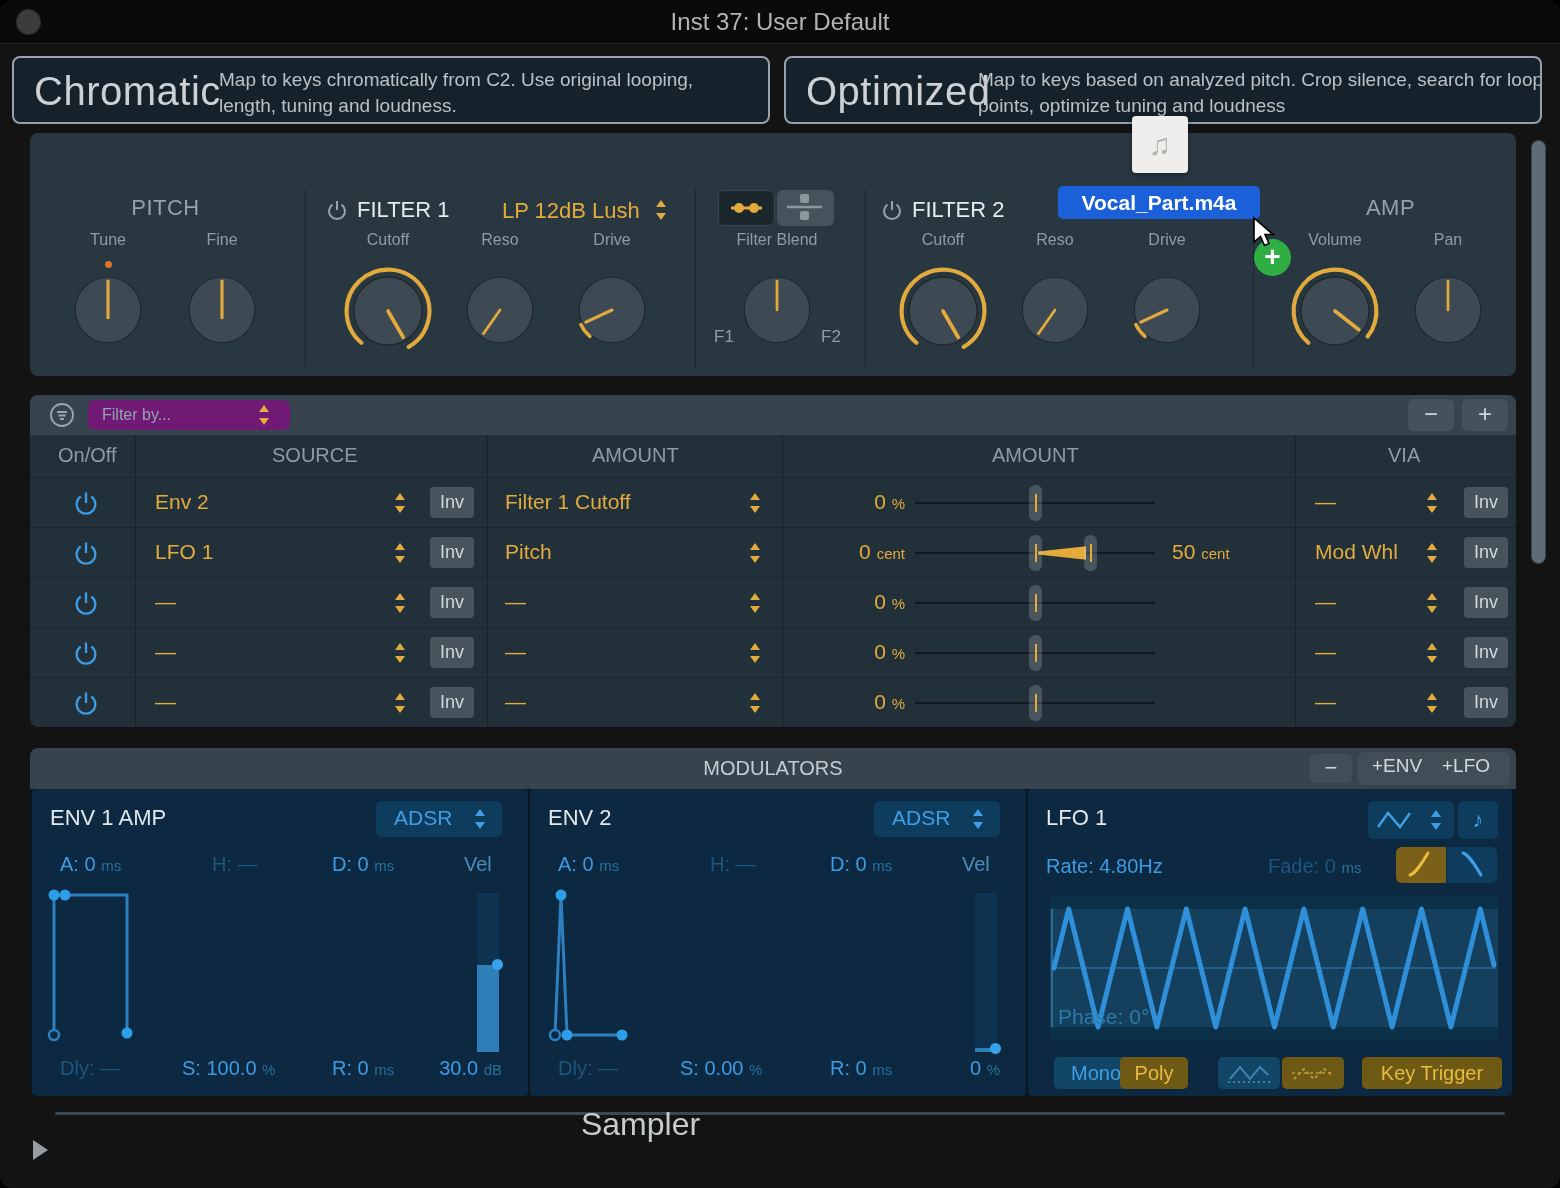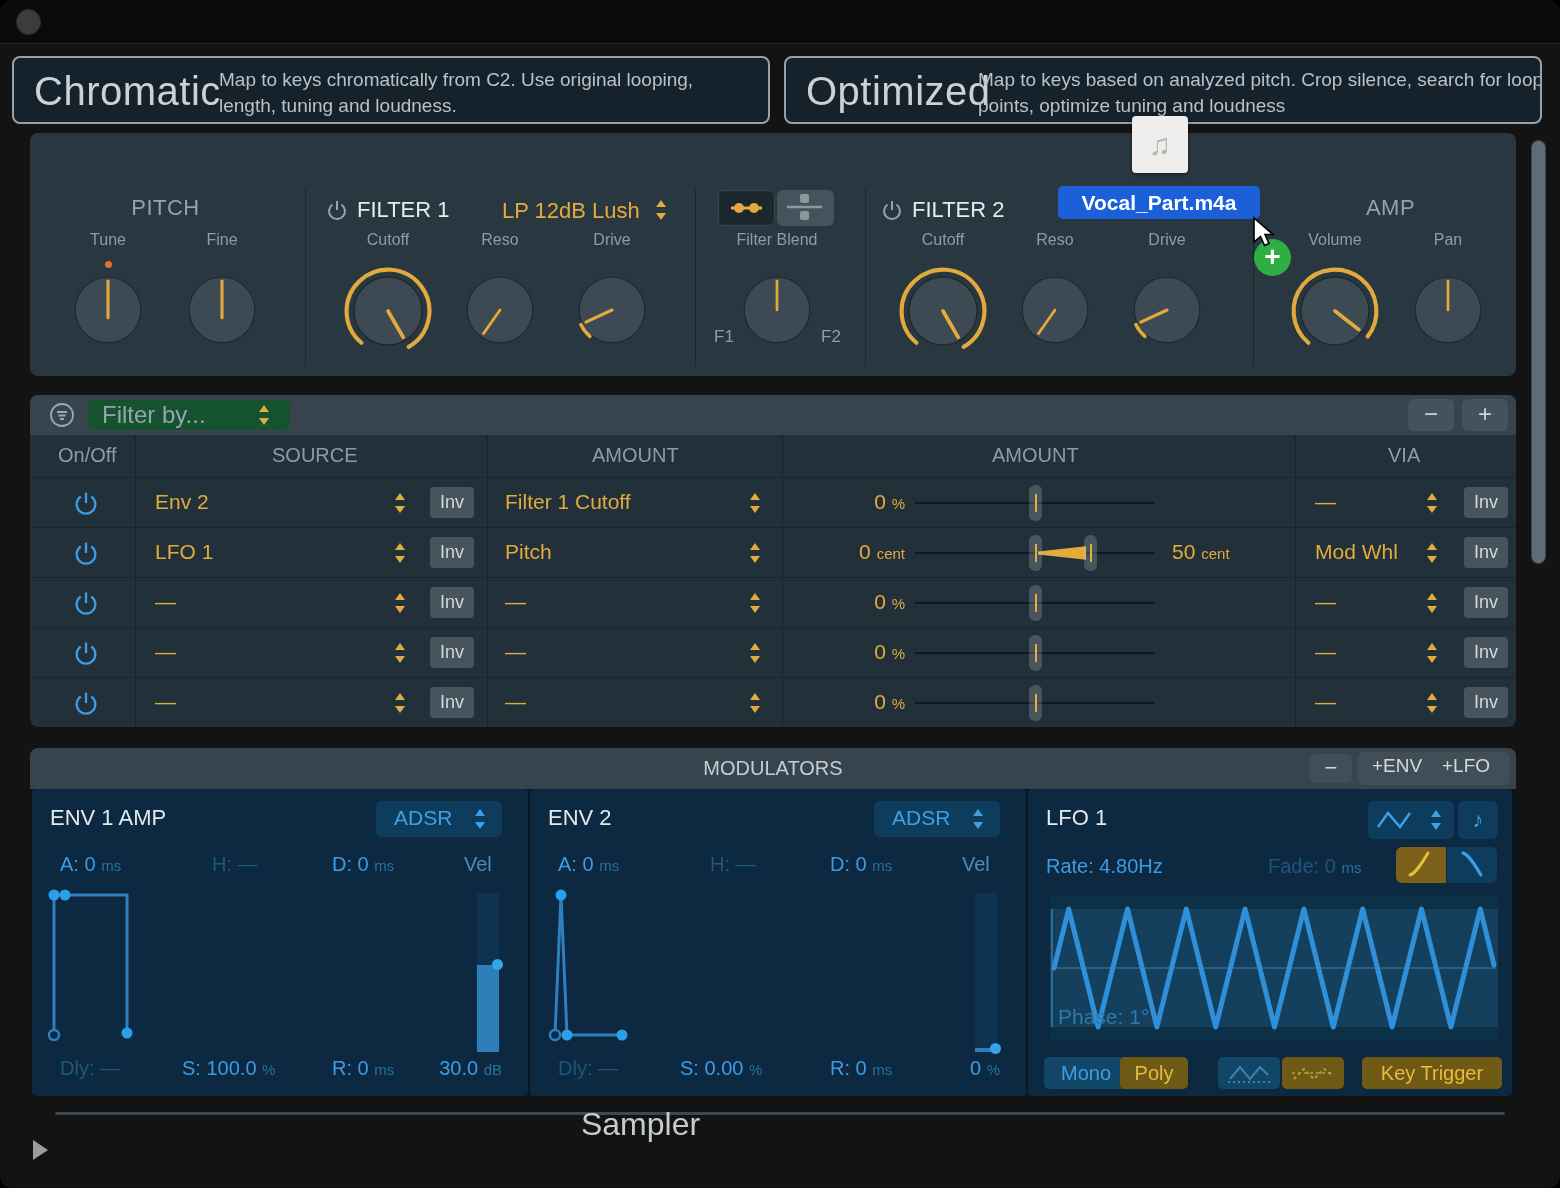--- a/index.html
+++ b/index.html
@@ -62,22 +62,22 @@
   .chev:before{top:1px;border-bottom:7px solid #e3ab3c;}
   .chev:after{bottom:1px;border-top:7px solid #e3ab3c;}
   .chev.blue:before{border-bottom-color:#3f9fe6;}
   .chev.blue:after{border-top-color:#3f9fe6;}
 
   
   .card-matrix{top:395px;height:332px;background:#22303a;}
   .mx-header{height:40px;}
   .mx-title{top:8px;}
   .filter-icon{position:absolute;left:18px;top:6px;}
-  .filterby{position:absolute;left:58px;top:5px;width:202px;height:30px;background:#14532d;
-    border-radius:7px;color:#95a5b0;font-size:24px;line-height:30px;padding-left:14px;}
+  .filterby{position:absolute;left:58px;top:5px;width:202px;height:30px;background:#701a75;
+    border-radius:7px;color:#95a5b0;font-size:16px;line-height:30px;padding-left:14px;}
   .mx-btn{position:absolute;top:4px;width:46px;height:32px;background:#45525b;border-radius:6px;
     color:#cfd6da;font-size:24px;text-align:center;line-height:30px;}
   .mx-colhead{position:absolute;top:40px;left:0;width:100%;height:42px;}
   .mx-colhead span{position:absolute;top:9px;font-size:20px;color:#8d9ba6;}
   .mx-vsep{position:absolute;top:40px;height:292px;width:1px;background:#18222a;}
   .mx-row{position:absolute;left:0;width:1486px;height:50px;border-top:1px solid #1a242d;}
   .mx-pw{position:absolute;left:42px;top:11px;}
   .mx-src,.mx-tgt,.mx-via{position:absolute;top:12px;font-size:21px;color:#e3ab3c;}
   .inv-btn{position:absolute;top:9px;width:44px;height:31px;background:#47545d;border-radius:4px;
     color:#d2d9dd;font-size:18px;text-align:center;line-height:31px;}
@@ -148,20 +148,21 @@
     background:#2fae43;z-index:52;color:#fff;font-size:28px;font-weight:bold;text-align:center;
     line-height:36px;}
 </style>
 </head>
 <body>
 
 <div class="window">
 
   <div class="titlebar">
     <div class="close-btn"></div>
+    <div class="win-title">Inst 37: User Default</div>
   </div>
 
   <div class="dropzone dz-left">
     <span class="dz-title">Chromatic</span>
     <span class="dz-desc">Map to keys chromatically from C2.  Use original looping, length, tuning and loudness.</span>
   </div>
   <div class="dropzone dz-right">
     <span class="dz-title">Optimized</span>
     <span class="dz-desc">Map to keys based on analyzed pitch. Crop silence, search for loop points, optimize tuning and loudness</span>
   </div>
@@ -535,22 +536,22 @@
           </svg>
       </div>
       <div class="lfo-display">
         <div class="lfo-band"></div>
         <svg width="448" height="146" viewBox="0 0 448 146" style="position:absolute;left:0;top:0">
           <line x1="2" y1="14" x2="2" y2="132" stroke="#2b6b95" stroke-width="2"></line>
           <line x1="2" y1="73" x2="446" y2="73" stroke="#2a6a94" stroke-width="1.5"></line>
           <polyline points="4,73 18.7,14 48.1,132 77.5,14 106.9,132 136.3,14 165.7,132 195.1,14 224.5,132 253.9,14 283.3,132 312.7,14 342.1,132 371.5,14 400.9,132 430.3,14 444,70" fill="none" stroke="#2f8fd9" stroke-width="5" stroke-linejoin="round" stroke-linecap="round"></polyline>
         </svg>
       </div>
-      <span class="lfo-phase">Phase: 1°</span>
-      <div class="pill pill-blue" style="left:16px;width:84px;line-height:32px">Mono</div>
+      <span class="lfo-phase">Phase: 0°</span>
+      <div class="pill pill-blue" style="left:26px;width:84px;line-height:32px">Mono</div>
       <div class="pill pill-gold" style="left:92px;width:68px;line-height:32px">Poly</div>
       <div class="pill pill-blue" style="left:190px;width:62px">
         <svg width="62" height="32" viewBox="0 0 62 32">
             <polyline points="12,22 22,10 32,22 42,10 50,18" fill="none" stroke="#3f82ad" stroke-width="2"></polyline>
             <line x1="10" y1="25" x2="52" y2="25" stroke="#3f82ad" stroke-width="2" stroke-dasharray="2,3"></line>
           </svg>
       </div>
       <div class="pill pill-gold" style="left:254px;width:62px">
         <svg width="62" height="32" viewBox="0 0 62 32">
             <polyline points="12,22 22,12 32,22 42,12 50,18" fill="none" stroke="#b99a3e" stroke-width="2" stroke-dasharray="3,3"></polyline>

